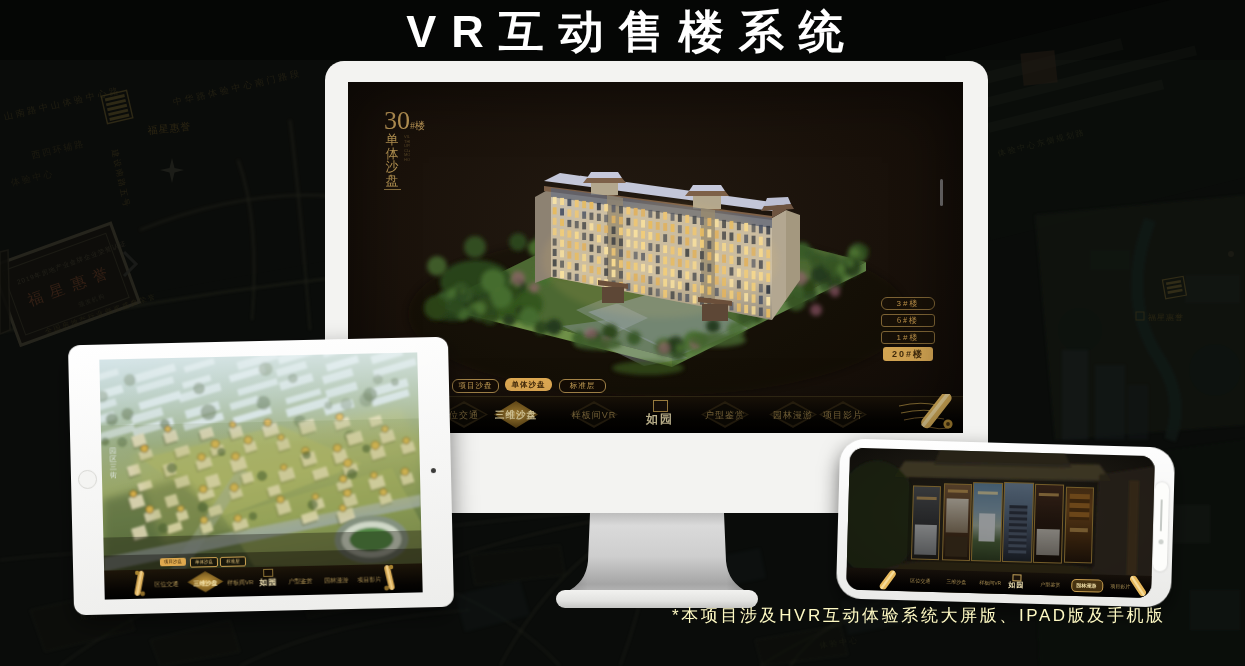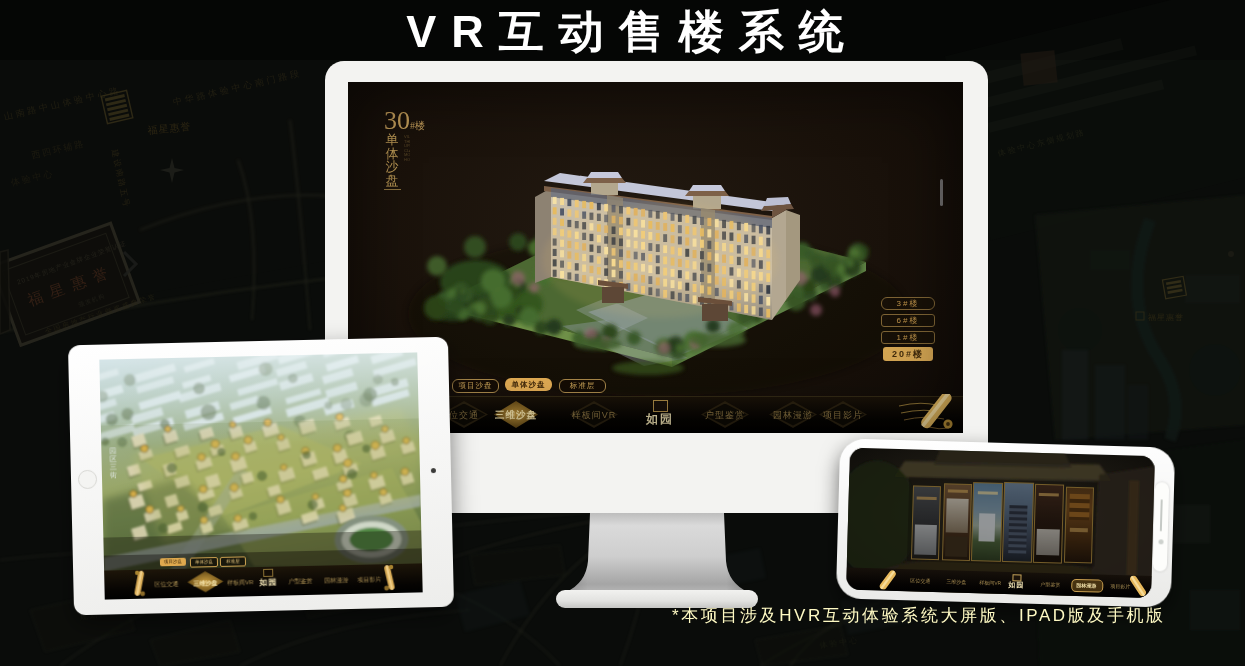--- a/index.html
+++ b/index.html
@@ -646,21 +646,21 @@
 
     <div class="abs" style="left:36px;top:107px;width:17px;height:1px;background:#8a713e;"></div>
 
 
     <div class="abs" style="left:533px;top:215px;width:52px;height:11px;border:1px solid #7d6334;
          border-radius:6px;color:#bd9249;font-size:8px;text-align:center;line-height:11px;
          letter-spacing:2px;background:#171007;">3#楼</div>
 
     <div class="abs" style="left:533px;top:232px;width:52px;height:11px;border:1px solid #7d6334;
          border-radius:3px;color:#bd9249;font-size:8px;text-align:center;line-height:11px;
-         letter-spacing:2px;background:#171007;">6#楼</div>
+         letter-spacing:2px;background:#171007;font-family:Liberation Serif, serif;">6#楼</div>
 
     <div class="abs" style="left:533px;top:249px;width:52px;height:11px;border:1px solid #7d6334;
          border-radius:3px;color:#bd9249;font-size:8px;text-align:center;line-height:11px;
          letter-spacing:2px;background:#171007;">1#楼</div>
 
     <div class="abs" style="left:535px;top:265px;width:50px;height:14px;background:#d2a452;
          border-radius:3px;color:#402b0c;font-size:9px;font-weight:bold;text-align:center;
          line-height:14px;letter-spacing:2px;">20#楼</div>
 
     <div class="abs" style="left:104px;top:297px;width:45px;height:12px;border:1px solid #a8874a;

